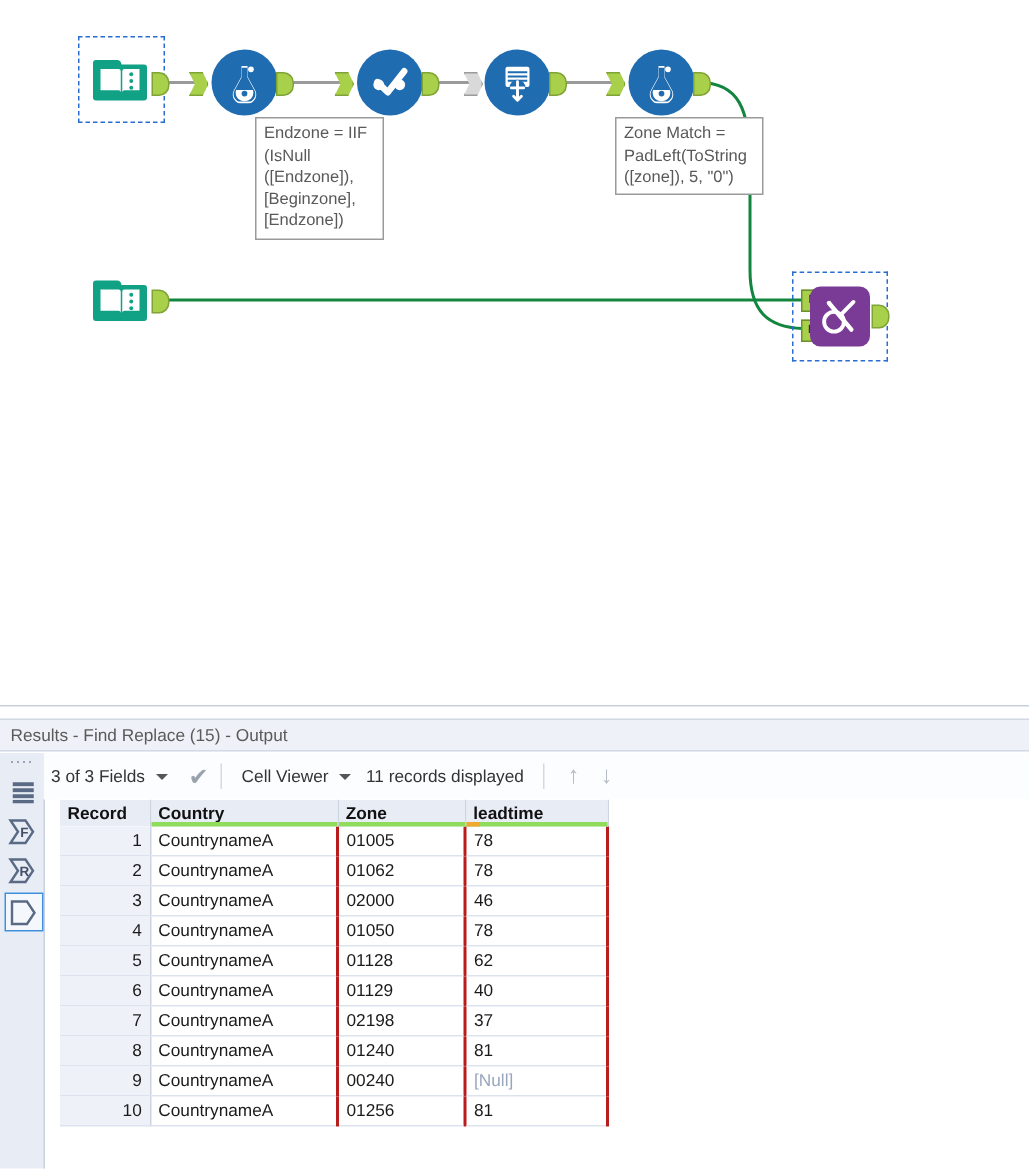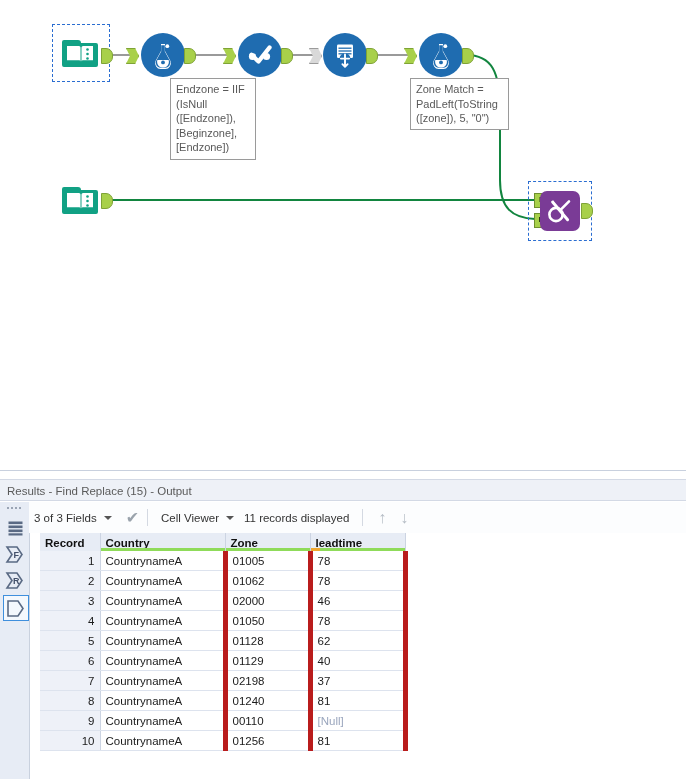--- a/index.html
+++ b/index.html
@@ -203,21 +203,21 @@
     background: #8fdb5a;
   }
   th .ubar .warn {
     position: absolute; left: 0; top: 0;
     height: 3px; width: 9px;
     background: #f0a830;
   }
   td {
     padding: 1px 5px;
     height: 17px;
-    border-right: 5px solid #b91c1c;
+    border-right: 2px solid #b91c1c;
     border-bottom: 1px solid #dde3ee;
     background: #ffffff;
     vertical-align: middle;
     white-space: nowrap;
     overflow: hidden;
   }
   td.rec {
     background: #eef1f8;
     text-align: right;
     border-right: 1px solid #ccd4e2;
@@ -485,21 +485,21 @@
           </tr>
           <tr>
             <td class="rec">8</td>
             <td>CountrynameA</td>
             <td>01240</td>
             <td>81</td>
           </tr>
           <tr>
             <td class="rec">9</td>
             <td>CountrynameA</td>
-            <td>00110</td>
+            <td>00240</td>
             <td class="nullcell">[Null]</td>
           </tr>
           <tr>
             <td class="rec">10</td>
             <td>CountrynameA</td>
             <td>01256</td>
             <td>81</td>
           </tr>
         </tbody>
     </table>

